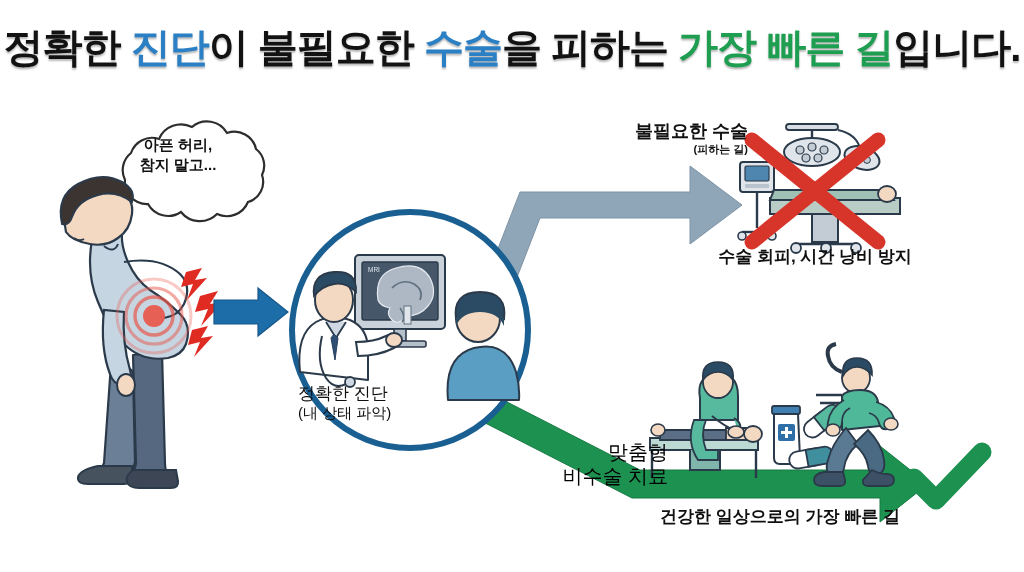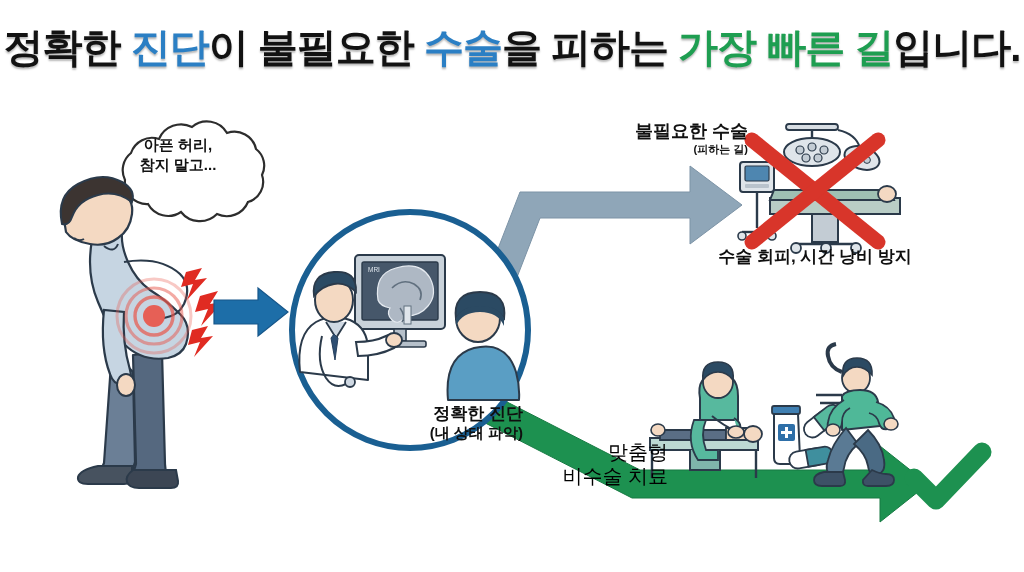--- a/index.html
+++ b/index.html
@@ -30,21 +30,21 @@
 
   
   .bubble-text{
     position:absolute;left:118px;top:135px;width:120px;
     text-align:center;font-size:15px;font-weight:bold;color:#111;line-height:1.35;
   }
 
   
   .circle-cap{
     position:absolute;left:298px;top:384px;width:225px;
-    text-align:right;font-size:17px;font-weight:bold;color:#0f0f0f;line-height:1.2;margin-top:20px;
+    text-align:left;font-size:17px;font-weight:normal;color:#0f0f0f;line-height:1.2;
   }
   .circle-cap .sub{font-size:15px;display:block;}
 
   
   .top-branch-lbl{
     position:absolute;left:538px;top:120px;width:210px;
     text-align:right;font-size:18px;font-weight:bold;color:#111;line-height:1.25;
   }
   .top-branch-lbl .sub{font-size:11px;display:block;}
 
@@ -326,14 +326,15 @@
     <span class="sub">(피하는 길)</span>
   </div>
 
   <div class="or-cap">수술 회피, 시간 낭비 방지</div>
 
   <div class="bot-branch-lbl">
     <span>맞춤형</span><br>
     <span>비수술 치료</span>
   </div>
 
+  <div class="bot-cap">건강한 일상으로의 가장 빠른 길</div>
 
 </div>
 
 </body></html>

